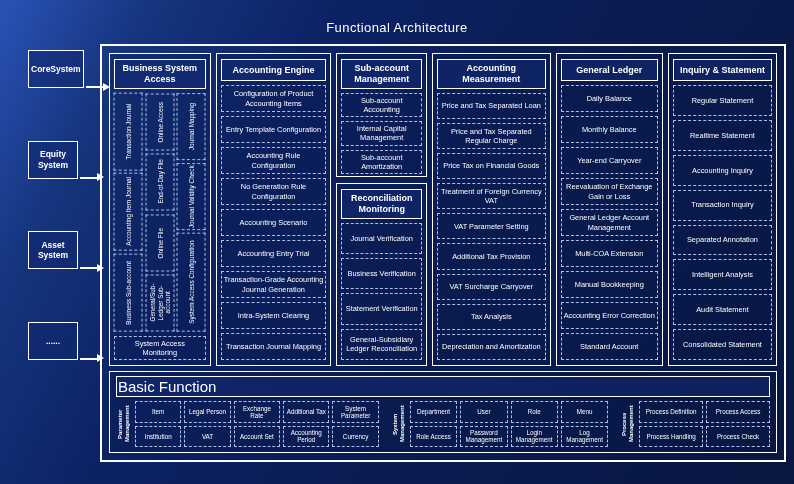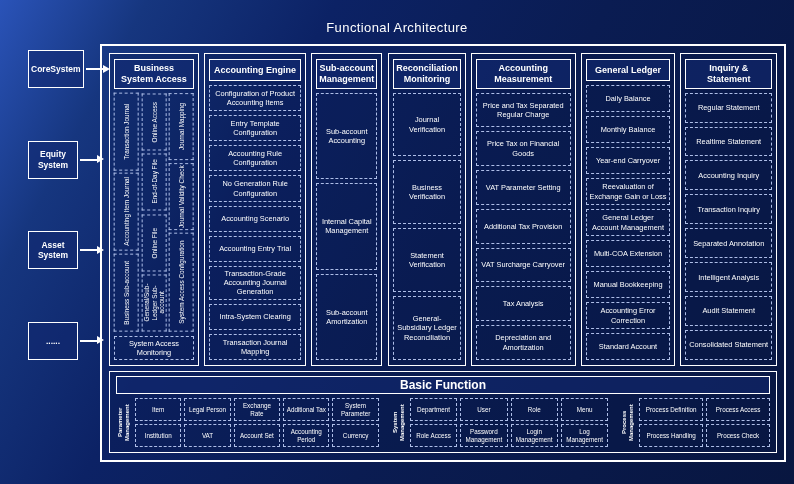--- a/index.html
+++ b/index.html
@@ -15,21 +15,21 @@
   }
   .title {
     position:absolute; top:20px; left:0; right:0;
     text-align:center; font-size:13px; font-weight:normal; letter-spacing:.4px;
   }
   
   .left-panel {
     position:absolute; left:8px; top:50px; width:94px; height:310px;
     display:flex; flex-direction:column; justify-content:space-between;
   }
-  .sys-row { display:flex; align-items:center;padding-left:20px; }
+  .sys-row { display:flex; align-items:flex-end;padding-left:20px; }
   .sys-box {
     width:62px; min-height:38px; border:1.5px solid #fff;
     background:rgba(16,38,110,.55);
     display:flex; align-items:center; justify-content:center;
     text-align:center; font-size:8.5px; font-weight:bold; padding:3px 2px; line-height:1.2;
   }
   .arrow { width:22px; height:2px; background:#fff; position:relative; margin-left:2px; flex:none; }
   .arrow::after {
     content:''; position:absolute; right:-2px; top:-3.5px;
     border-left:7px solid #fff; border-top:4.5px solid transparent; border-bottom:4.5px solid transparent;
@@ -61,30 +61,30 @@
   .bsa-grid { flex:1 1 0%; display:flex; gap:3px; min-height:0; }
   .bsa-col { flex:1 1 0%; display:flex; flex-direction:column; gap:3px; min-height:0; }
   .vitem {
     flex:1 1 0; border:1px dashed #aebee8;
     writing-mode:vertical-rl; transform:rotate(180deg);
     font-size:6.4px; line-height:1.15; text-align:center; padding:1px;
     display:flex; align-items:center; justify-content:center;
   }
   .bsa-bottom { flex:none; min-height:20px; }
   
-  .col3 { display:flex; flex-direction:row; gap:6px; min-height:0; }
+  .col3 { display:flex; flex-direction:column; gap:6px; min-height:0; }
   .col3 .col { min-height:0; }
   
   .basic {
     flex:none; height:82px; border:1.5px solid #fff; padding:4px 6px 5px;
     display:flex; flex-direction:column; gap:4px; background:rgba(8,22,70,.25);
   }
   .basic-header {
-    border:1.2px solid #fff; text-align:center; font-weight:bold;
-    font-size:12px; padding:1px; flex:none; background:rgba(20,44,120,.5);
+    border:1.2px solid #fff; text-align:left; font-weight:normal;
+    font-size:15px; padding:1px; flex:none; background:rgba(20,44,120,.5);
   }
   .basic-groups { flex:1 1 0%; display:flex; gap:12px; min-height:0; }
   .bgroup { display:flex; gap:4px; min-height:0; }
   .vlabel {
     writing-mode:vertical-rl; transform:rotate(180deg);
     font-size:6px; font-weight:bold; line-height:1.1; width:15px;
     display:flex; align-items:center; justify-content:center; text-align:center; flex:none;
   }
   .brows { flex:1 1 0%; display:flex; flex-direction:column; gap:3px; min-height:0; }
   .brow { flex:1 1 0%; display:flex; gap:3px; min-height:0; }
@@ -168,22 +168,24 @@
           <div class="col-header">Reconciliation Monitoring</div>
           <div class="item">Journal Verification</div>
           <div class="item">Business Verification</div>
           <div class="item">Statement Verification</div>
           <div class="item">General-Subsidiary Ledger Reconciliation</div>
         </div>
       </div>
 
       <div class="col" style="flex:115 1 0%">
         <div class="col-header">Accounting Measurement</div>
+        <div class="item">Price and Tax Separated Loan</div>
         <div class="item">Price and Tax Separated Regular Charge</div>
         <div class="item">Price Tax on Financial Goods</div>
+        <div class="item">Treatment of Foreign Currency VAT</div>
         <div class="item">VAT Parameter Setting</div>
         <div class="item">Additional Tax Provision</div>
         <div class="item">VAT Surcharge Carryover</div>
         <div class="item">Tax Analysis</div>
         <div class="item">Depreciation and Amortization</div>
       </div>
 
       <div class="col" style="flex:103 1 0%">
         <div class="col-header">General Ledger</div>
         <div class="item">Daily Balance</div>

